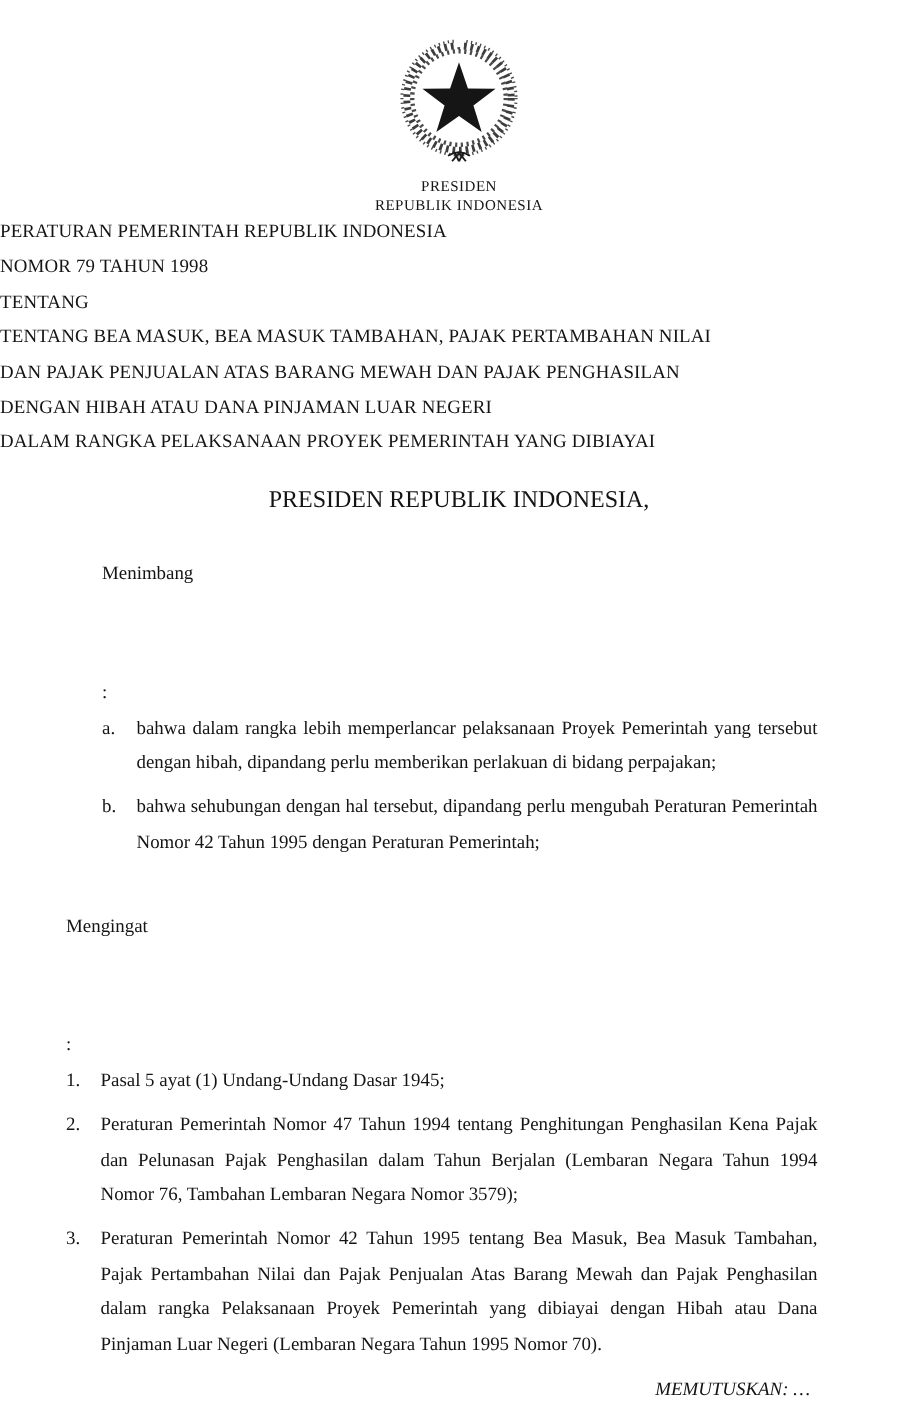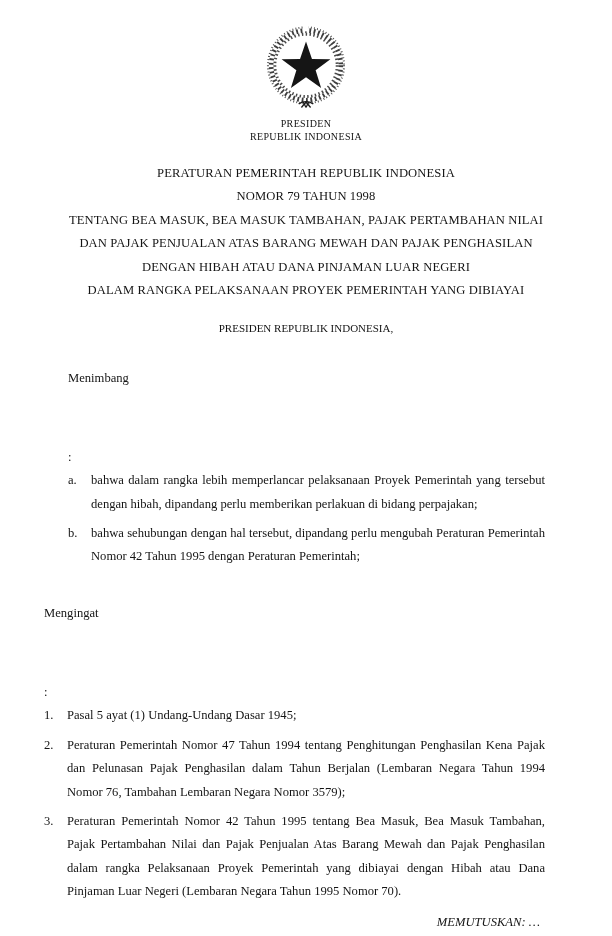--- a/index.html
+++ b/index.html
@@ -11,30 +11,29 @@
     overflow: hidden;
     font-family: "Liberation Serif", serif;
     color: #141414;
   }
   
   .header { text-align: center; padding-top: 25px; }
   .seal { display: inline-block; line-height: 0; }
   .org { font-size: 10px; line-height: 11.5px; letter-spacing: 0.35px; margin-top: 1px; }
   
   .title-block {
-    margin-top: 20px;
-    text-align: center;
+    text-align: left;
     font-size: 12.6px;
     line-height: 23.4px;
     letter-spacing: 0.1px;
   }
   .salutation {
     margin-top: 15px;
     text-align: center;
-    font-size: 11px;
+    font-size: 16px;
     line-height: 23.4px;
   }
   
   .section {
     display: flex;
     margin: 0 67px 0 68px;
     font-size: 12.6px;
     line-height: 23.4px;
     flex-direction: column;
   }
@@ -80,20 +79,21 @@
         </g>
       </svg>
     </span>
     <div class="org">PRESIDEN</div>
     <div class="org">REPUBLIK INDONESIA</div>
   </div>
 
   <div class="title-block">
     <div>PERATURAN PEMERINTAH REPUBLIK INDONESIA</div>
     <div>NOMOR 79 TAHUN 1998</div>
+    <div>TENTANG</div>
     <div>TENTANG BEA MASUK, BEA MASUK TAMBAHAN, PAJAK PERTAMBAHAN NILAI</div>
     <div>DAN PAJAK PENJUALAN ATAS BARANG MEWAH DAN PAJAK PENGHASILAN</div>
     <div>DENGAN HIBAH ATAU DANA PINJAMAN LUAR NEGERI</div>
     <div>DALAM RANGKA PELAKSANAAN PROYEK PEMERINTAH YANG DIBIAYAI</div>
   </div>
 
   <div class="salutation">PRESIDEN REPUBLIK INDONESIA,</div>
 
   <div class="section first">
     <div class="sec-label">Menimbang</div>

